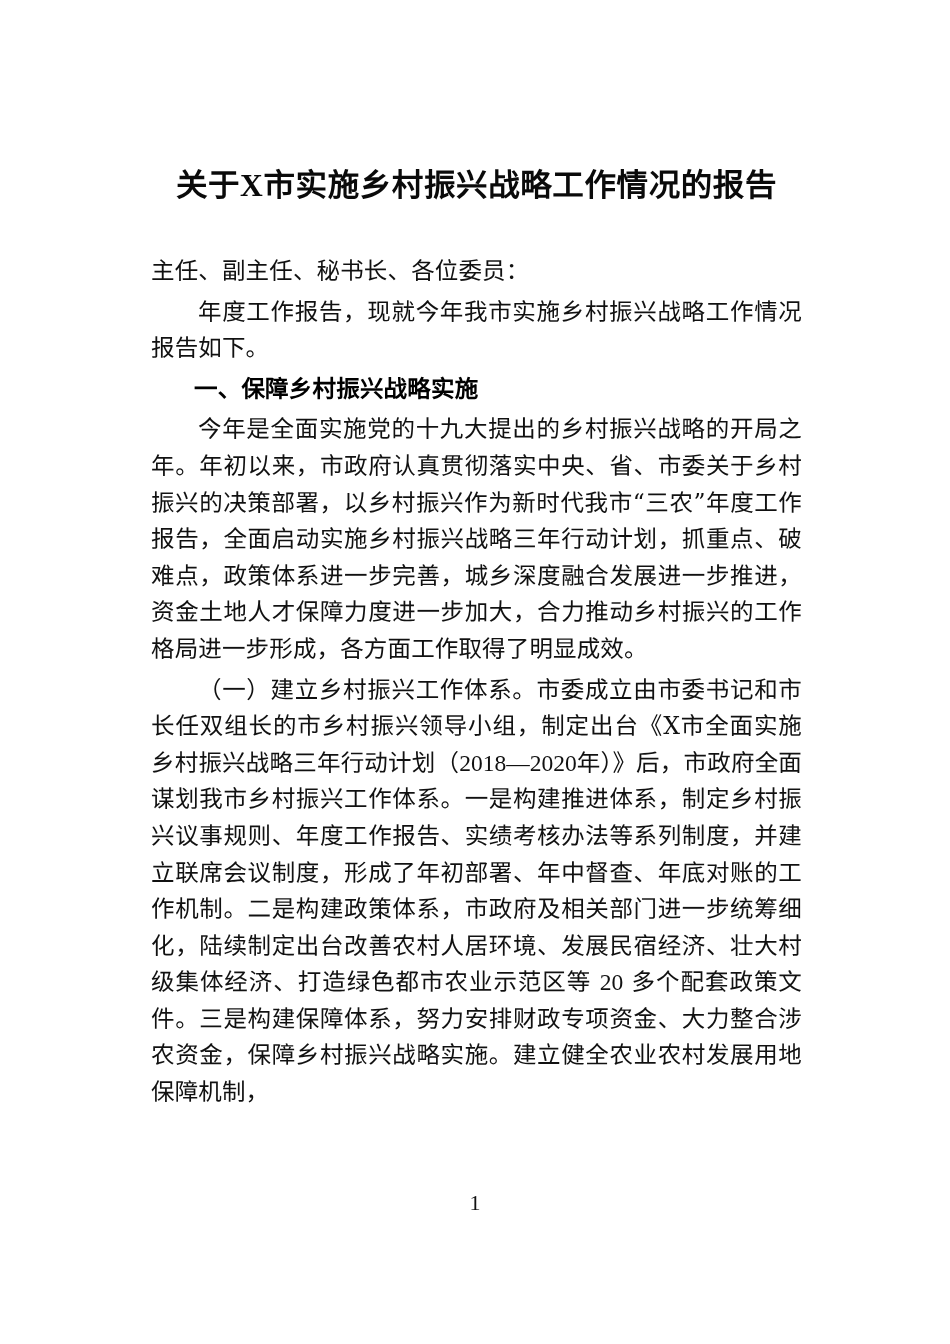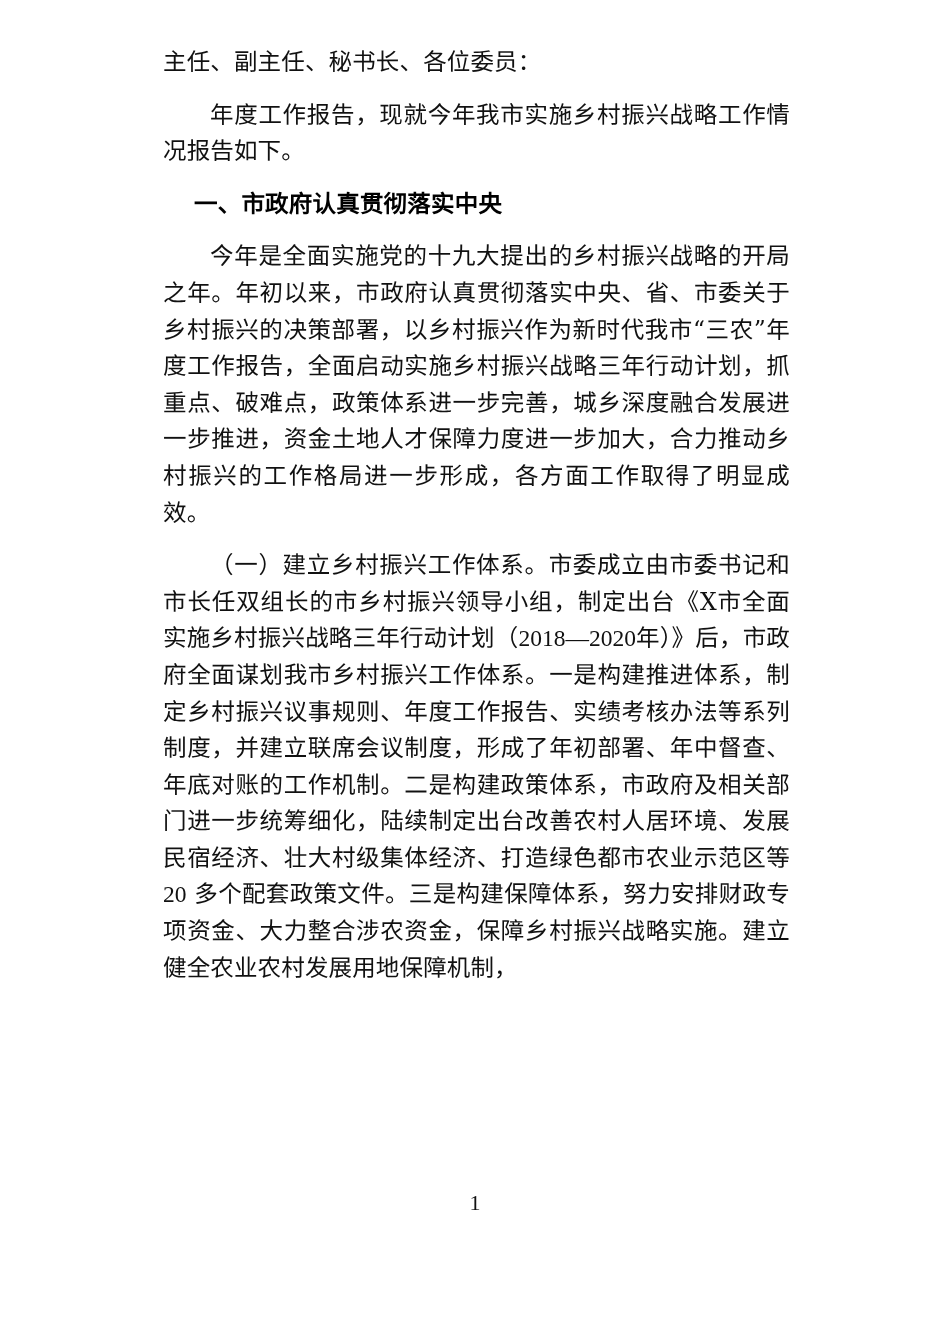--- a/index.html
+++ b/index.html
@@ -47,21 +47,21 @@
     letter-spacing: 0.6px;
     color: #0a0a0a;
   }
 
   
   .body-block {
     margin-top: 44px;
   }
 
   p.para {
-    margin: 16px;
+    margin: 4px;
     font-family: "DejaVu Serif", "Liberation Serif", serif;
     font-size: 23.5px;
     line-height: 36.6px;
     text-align: justify;
     text-justify: inter-ideograph;
     letter-spacing: 0.15px;
     color: #111111;
   }
 
   p.indent {
@@ -109,28 +109,29 @@
     color: #111111;
   }
 </style>
 </head>
 <body>
 
 <div class="page">
 
   <div class="content">
 
+    <h1 class="doc-title">关于X市实施乡村振兴战略工作情况的报告</h1>
 
     <div class="body-block">
 
       <p class="para salutation">主任、副主任、秘书长、各位委员：</p>
 
       <p class="para indent">年度工作报告，现就今年我市实施乡村振兴战略工作情况报告如下。</p>
 
-      <p class="section-heading">一、市政府认真贯彻落实中央</p>
+      <p class="section-heading">一、保障乡村振兴战略实施</p>
 
       <p class="para indent">今年是全面实施党的十九大提出的乡村振兴战略的开局之年。年初以来，市政府认真贯彻落实中央、省、市委关于乡村振兴的决策部署，以乡村振兴作为新时代我市“三农”年度工作报告，全面启动实施乡村振兴战略三年行动计划，抓重点、破难点，政策体系进一步完善，城乡深度融合发展进一步推进，资金土地人才保障力度进一步加大，合力推动乡村振兴的工作格局进一步形成，各方面工作取得了明显成效。</p>
 
       <p class="para indent"><span class="lead-bold">（一）建立乡村振兴工作体系。</span><span>市委成立由市委书记和市长任双组长的市乡村振兴领导小组，制定出台《X市全面实施乡村振兴战略三年行动计划（</span><span class="num">2018</span><span class="num">—</span><span class="num">2020</span><span>年）》后，市政府全面谋划我市乡村振兴工作体系。一是构建推进体系，制定乡村振兴议事规则、年度工作报告、实绩考核办法等系列制度，并建立联席会议制度，形成了年初部署、年中督查、年底对账的工作机制。二是构建政策体系，市政府及相关部门进一步统筹细化，陆续制定出台改善农村人居环境、发展民宿经济、壮大村级集体经济、打造绿色都市农业示范区等 </span><span class="num">20</span><span> 多个配套政策文件。三是构建保障体系，努力安排财政专项资金、大力整合涉农资金，保障乡村振兴战略实施。建立健全农业农村发展用地保障机制，</span></p>
 
     </div>
   </div>
 
   <div class="page-number">1</div>
 

